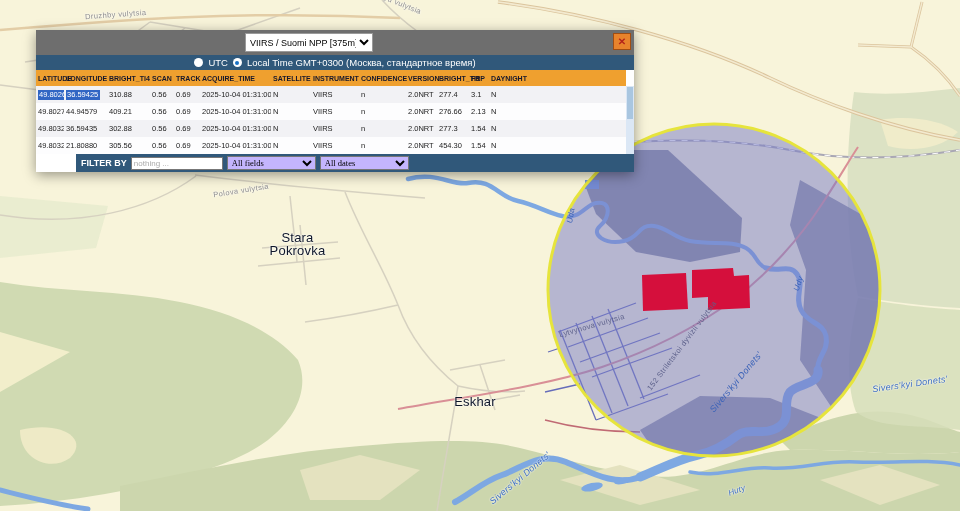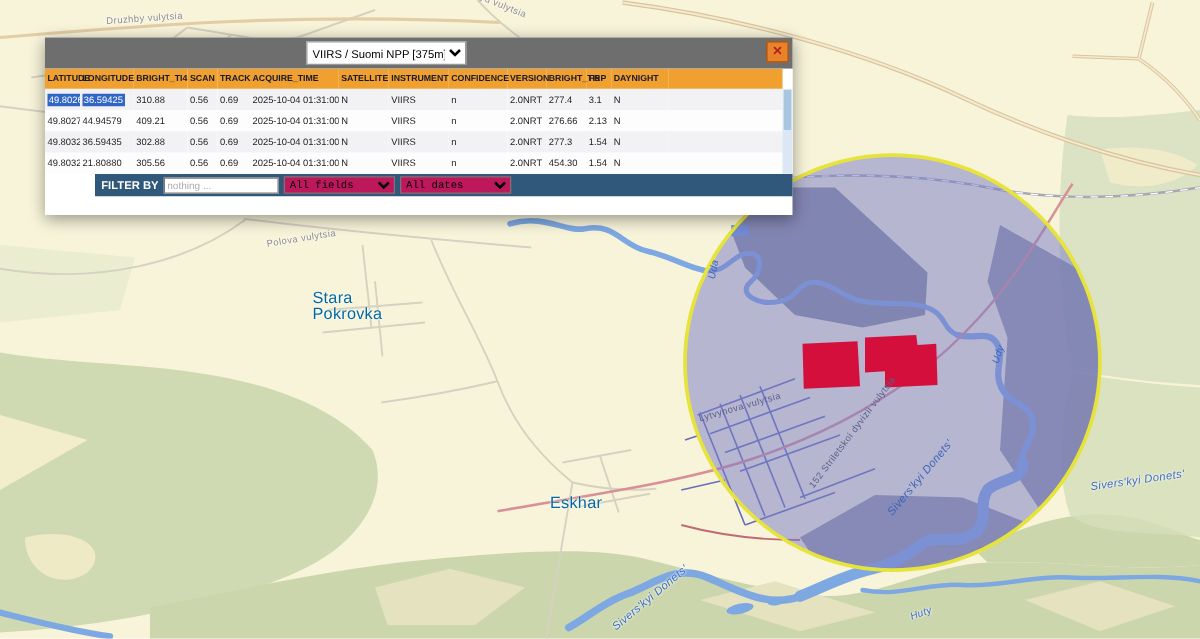--- a/index.html
+++ b/index.html
@@ -3,21 +3,21 @@
 <meta charset="utf-8">
 <style>
   html,body{margin:0;padding:0;}
   #stage{position:relative;width:960px;height:511px;overflow:hidden;
     background:#f8f4da;font-family:"Liberation Sans",sans-serif;}
   .map-svg{position:absolute;left:0;top:0;}
 
   
   .ml{position:absolute;white-space:pre;color:#8d8c8d;font-size:7.5px;
       letter-spacing:.4px;text-shadow:0 0 2px rgba(255,255,255,.95),0 0 2px rgba(255,255,255,.8);}
-  .ml.town{font-size:13px;color:#0369a1;letter-spacing:.2px;line-height:13px;}
+  .ml.town{font-size:13px;color:#0f172a;letter-spacing:.2px;text-align:center;line-height:13px;}
   .ml.water{color:#3e6ec2;font-style:italic;font-size:8px;letter-spacing:.3px;}
   .ml.water.big{font-size:9px;}
   .ml.incircle{color:#5d618b;text-shadow:none;}
   .ml.water.incircle{color:#3c63b8;}
 
   
   .dialog{position:absolute;left:36px;top:30px;width:598px;height:142px;
     box-shadow:0 3px 12px rgba(0,0,0,.4);background:#fff;}
   .titlebar{position:relative;height:25px;background:#6e6e6e;}
   .dataset-select{position:absolute;left:209px;top:3px;width:128px;height:19px;
@@ -39,22 +39,22 @@
   tbody tr:nth-child(odd){background:#f2f2f5;}
   tbody tr:nth-child(even){background:#fdfdfe;}
   .sel{background:#3166c4;color:#fff;padding:0 2px 1px 1px;}
   .scrollbar{position:absolute;right:0;top:16px;width:8px;height:68px;background:#dbe7f5;}
   .scrollbar .thumb{margin:1px;height:32px;background:#a9c6e0;}
   .filterbar{height:18px;background:#30587a;display:flex;align-items:center;gap:4px;
     padding-left:5px;color:#fff;font-size:9px;font-weight:bold;margin-left:40px;}
   .filterbar input{width:86px;height:11px;font-size:8px;border:1px solid #777;padding:0 2px;
     font-family:"Liberation Sans",sans-serif;}
   .filterbar input::placeholder{color:#aaa;}
-  .filterbar select{width:89px;height:14px;font-size:8.5px;border:1px solid #777;background:#be185d;
-    font-family:Liberation Mono, monospace;border-radius:0;}
+  .filterbar select{width:89px;height:14px;font-size:8.5px;border:1px solid #777;background:#c4b5fd;
+    font-family:Liberation Serif, serif;border-radius:0;}
 </style>
 </head>
 <body>
 
 <div id="stage">
 
   <svg class="map-svg" width="960" height="511" viewBox="0 0 960 511">
     <defs>
       <clipPath id="circleClip">
           <circle cx="714" cy="290" r="166"></circle>
@@ -172,20 +172,26 @@
     <div class="ml water big incircle" style="left:698px;top:377px;transform:rotate(-50deg)">Sivers'kyi Donets'</div>
     <div class="ml water big" style="left:872px;top:379px;transform:rotate(-8deg)">Sivers'kyi Donets'</div>
     <div class="ml water big" style="left:482px;top:473px;transform:rotate(-40deg)">Sivers'kyi Donets'</div>
     <div class="ml water" style="left:728px;top:486px;transform:rotate(-20deg)">Huty</div>
   </div>
 
   <div class="dialog">
     <div class="titlebar">
       <select class="dataset-select"><option>VIIRS / Suomi NPP [375m]</option></select>
       <button class="close-btn">✕</button>
+    </div>
+    <div class="radiobar">
+      <span class="radio"></span>
+      <span>UTC</span>
+      <span class="radio selected"></span>
+      <span>Local Time GMT+0300 (Москва, стандартное время)</span>
     </div>
     <div class="table-wrap">
       <table>
         <colgroup id="cols">
             <col style="width: 28px;">
             <col style="width: 43px;">
             <col style="width: 43px;">
             <col style="width: 24px;">
             <col style="width: 26px;">
             <col style="width: 71px;">

